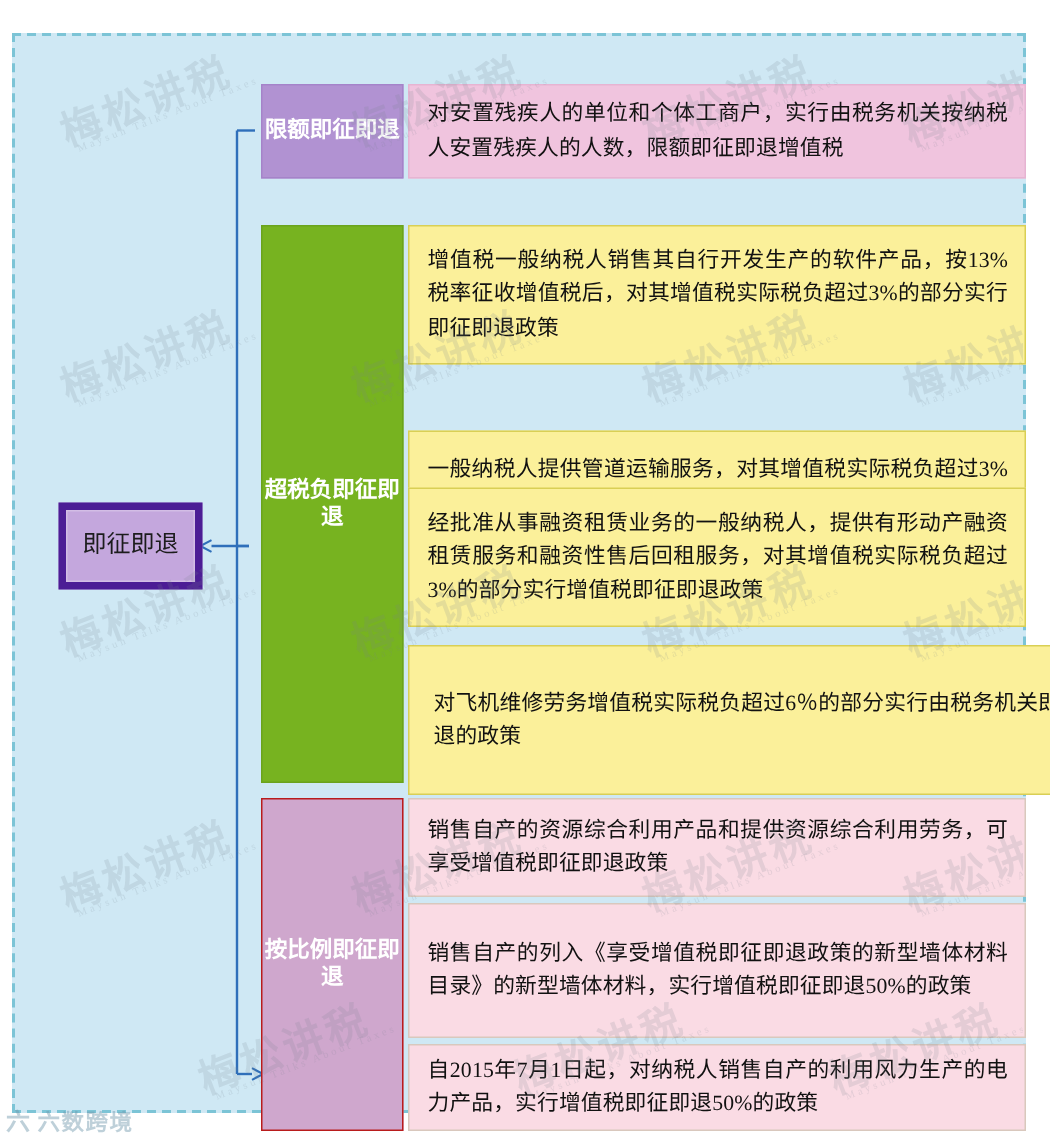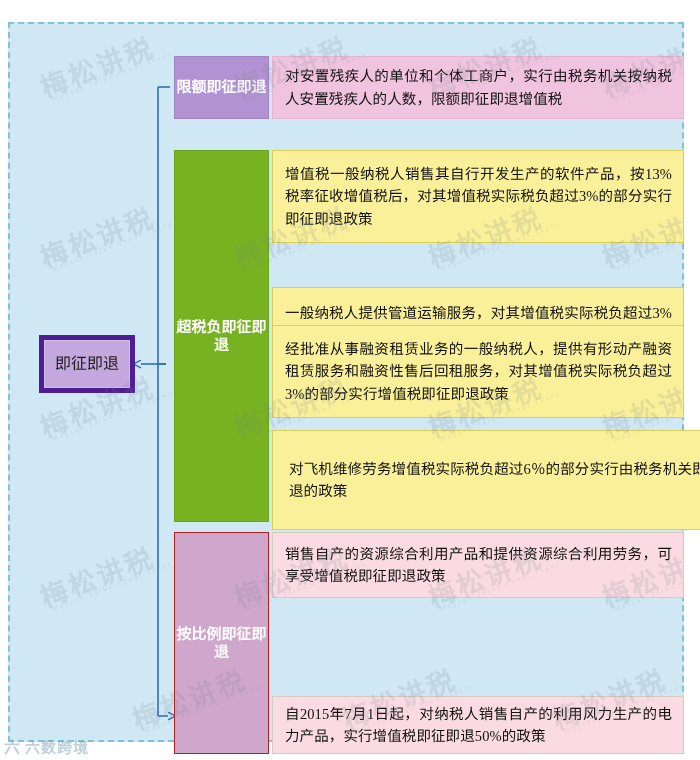--- a/index.html
+++ b/index.html
@@ -268,20 +268,23 @@
   <div id="box-4" class="node content c-yellow">
     <div class="ctext">对飞机维修劳务增值税实际税负超过6％的部分实行由税务机关即征即退的政策</div>
   </div>
 
   <div id="cat-2" class="node cat">
     <div class="node-text">按比例即征即退</div>
   </div>
   <div id="box-5" class="node content c-pinklight">
     <div class="ctext">销售自产的资源综合利用产品和提供资源综合利用劳务，可享受增值税即征即退政策</div>
   </div>
+  <div id="box-6" class="node content c-pinklight">
+    <div class="ctext">销售自产的列入《享受增值税即征即退政策的新型墙体材料目录》的新型墙体材料，实行增值税即征即退50%的政策</div>
+  </div>
   <div id="box-7" class="node content c-pinklight">
     <div class="ctext">自2015年7月1日起，对纳税人销售自产的利用风力生产的电力产品，实行增值税即征即退50%的政策</div>
   </div>
 
 </div>
 
 <div id="corner-logo">
   <span class="lg-mark">六</span>
   <span>六数跨境</span>
 </div>

